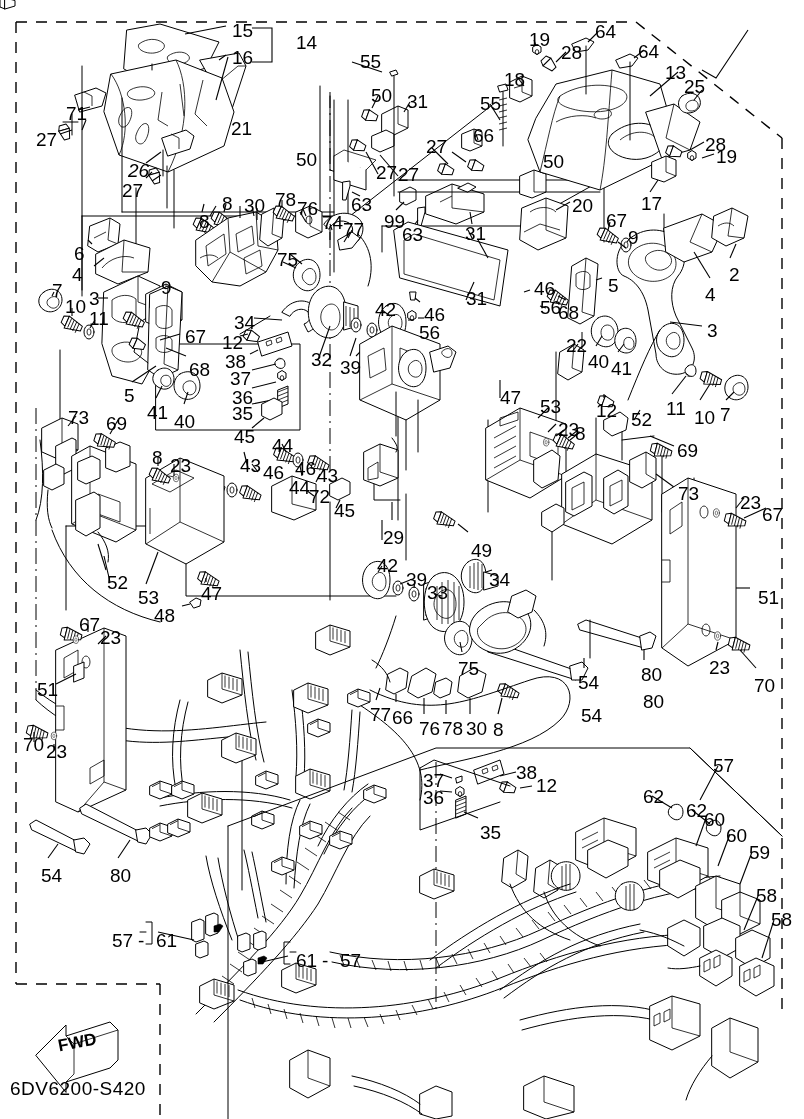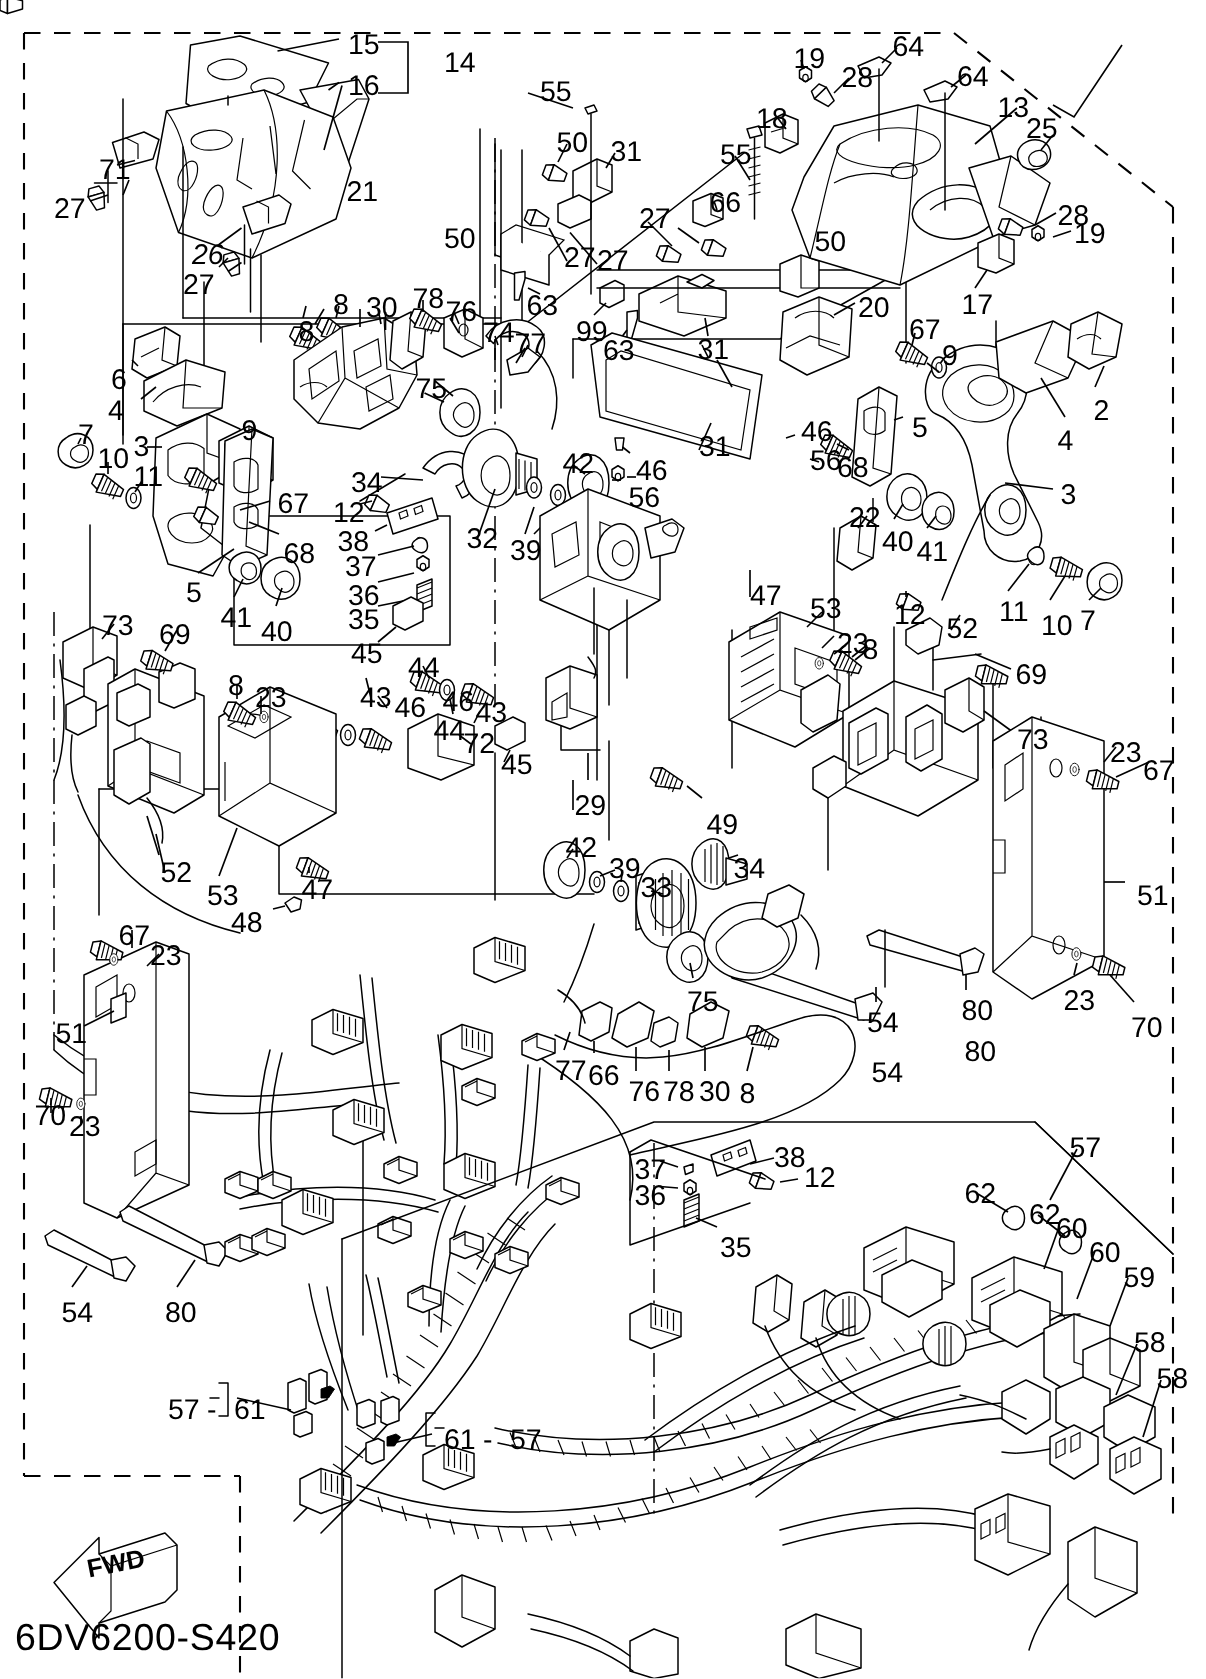--- a/index.html
+++ b/index.html
@@ -18,21 +18,21 @@
     font-weight:400;
     color:#000000;
     line-height:1;
     white-space:nowrap;
     letter-spacing:0px;
   }
   .partcode{
     position:absolute;
     left:10px;top:1078px;
     font-family:"Liberation Sans", sans-serif;
-    font-size:25px;
+    font-size:19px;
     letter-spacing:0.5px;
     color:#000;
   }
   .fwdtext{
     position:absolute;
     font-family:"Liberation Sans", sans-serif;
     font-weight:bold;
     font-size:17px;
     color:#000;
     transform:rotate(-11deg);

